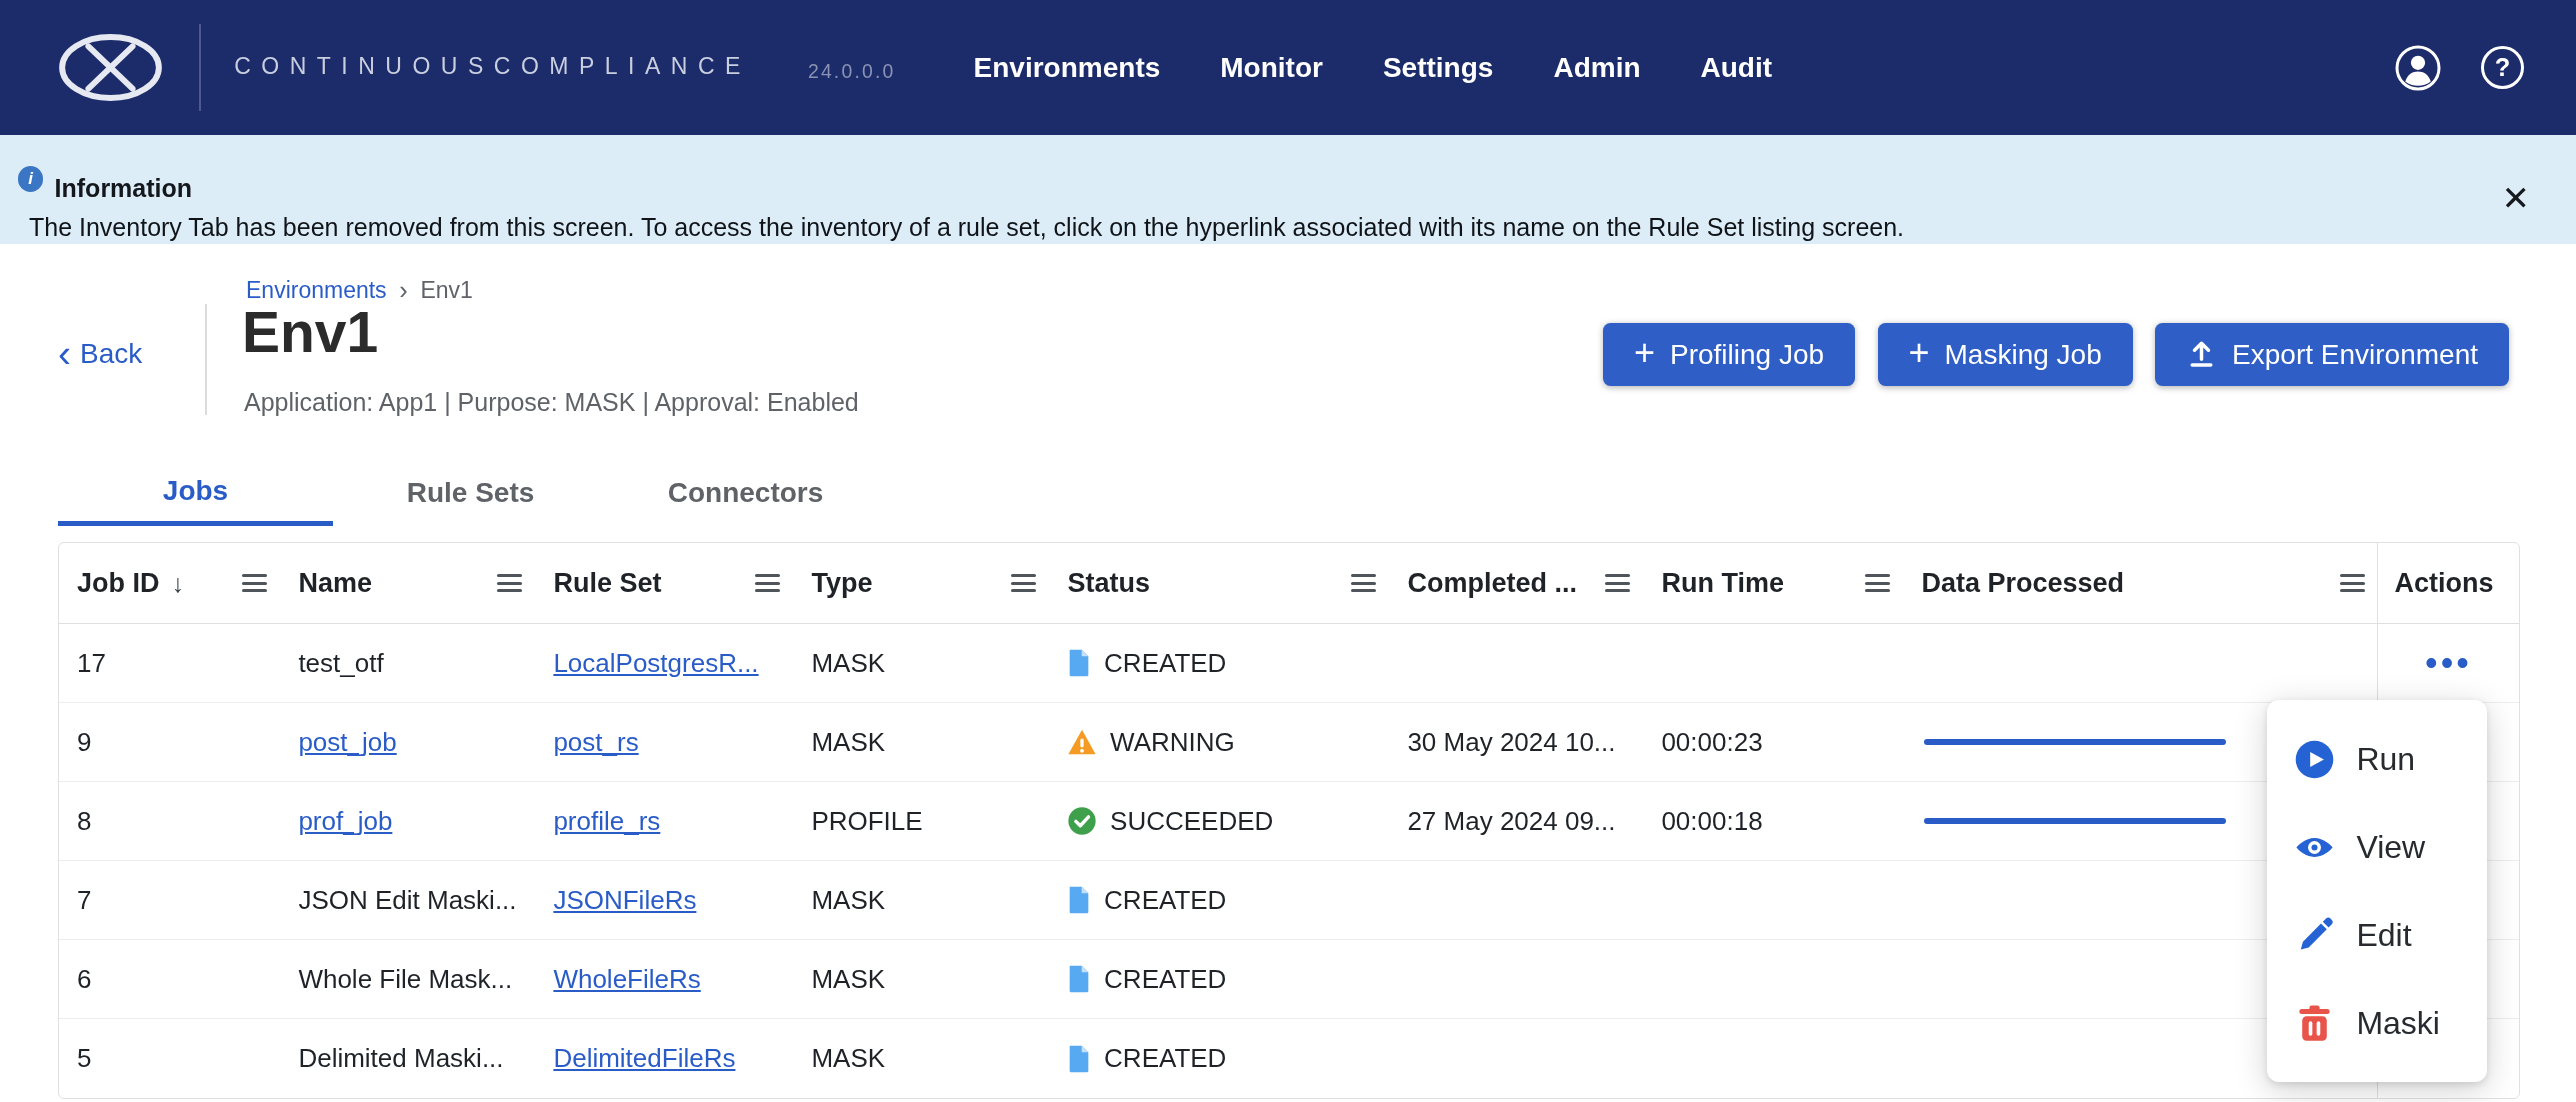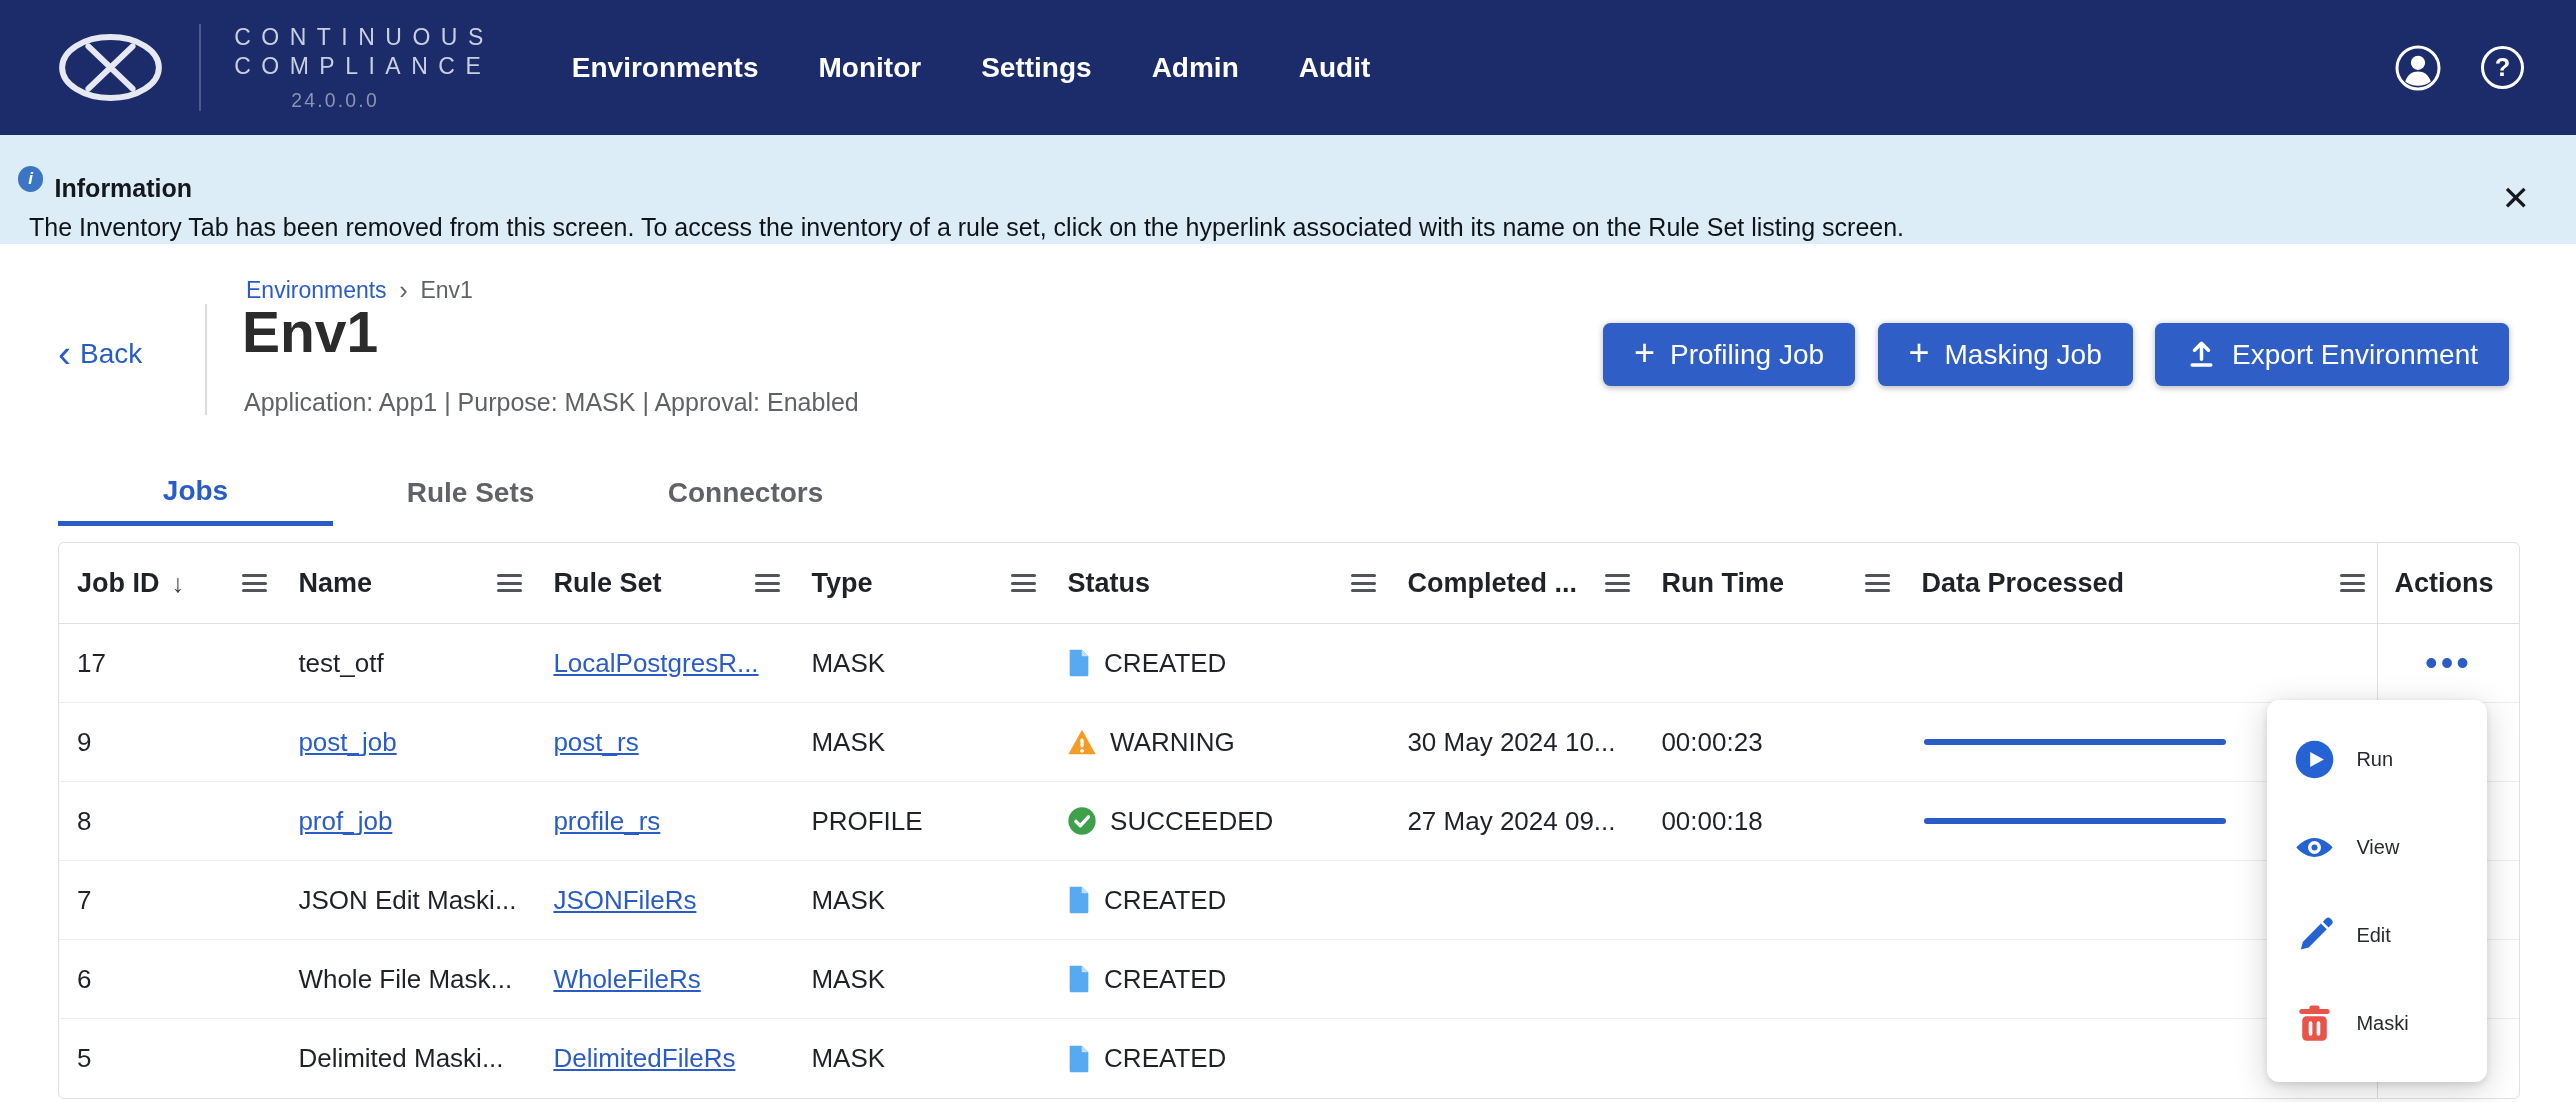--- a/index.html
+++ b/index.html
@@ -12,21 +12,21 @@
   .app { position: relative; width: 2576px; height: 1103px; background: #fff; overflow: hidden; }
 
   
   .navbar {
     height: 135px; background: #1c2b69;
     display: flex; align-items: center;
     padding: 0 52px 0 55px;
   }
   .brand { display: flex; align-items: center; cursor: pointer; }
   .brand-divider { width: 2.2px; height: 87px; background: rgba(255,255,255,.22); margin: 0 33px; }
-  .brand-lines { display: flex; flex-direction: column; }
+  .brand-lines { display: flex; flex-direction: row; }
   .brand-line { font-size: 23px; letter-spacing: 10.5px; color: #c9cfdf; font-weight: 500; line-height: 1.28; white-space: nowrap; }
   .brand-version { font-size: 19.4px; color: #8a93b3; letter-spacing: 2.2px; margin-top: 7.5px; margin-left: 57px; }
   .nav-items { display: flex; gap: 60px; margin-left: 78px; }
   .nav-item { color: #ffffff; font-size: 28px; font-weight: 700; cursor: pointer; white-space: nowrap; }
   .nav-icons { margin-left: auto; display: flex; align-items: center; gap: 39px; }
   .help-circle {
     width: 43px; height: 43px; border: 3px solid #fff; border-radius: 50%;
     color: #fff; font-size: 25.4px; font-weight: 700;
     display: flex; align-items: center; justify-content: center; cursor: pointer;
   }
@@ -110,21 +110,21 @@
     background: none; border: none; cursor: pointer;
     color: #2a5cc8; font-size: 36px; letter-spacing: 3px; line-height: 1; font-family: inherit;
   }
 
   
   .context-menu {
     position: absolute; left: 2267px; top: 456px; width: 220px; z-index: 10;
     background: #fff; border-radius: 12px; padding: 15px 0;
     box-shadow: 0 7.5px 33px rgba(0,0,0,.18), 0 2.2px 7.5px rgba(0,0,0,.10);
   }
-  .menu-item { height: 88px; display: flex; align-items: center; gap: 22.4px; padding-left: 28px; font-size: 20px; font-weight: 500; color: #272b2f; cursor: pointer; }
+  .menu-item { height: 88px; display: flex; align-items: center; gap: 22.4px; padding-left: 28px; font-size: 32px; font-weight: 500; color: #272b2f; cursor: pointer; }
   .mi-ic { flex: none; display: flex; align-items: center; }
 </style>
 </head>
 <body>
 
 <div class="app">
 
   <header class="navbar">
     <div class="brand">
       <svg width="111" height="73" viewBox="0 0 130 86">

